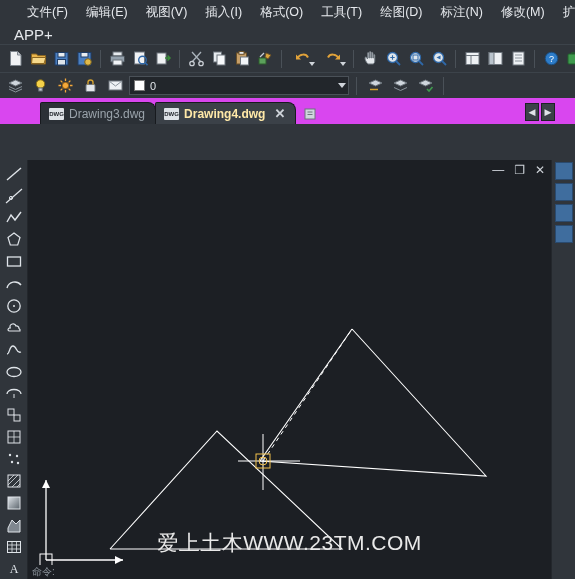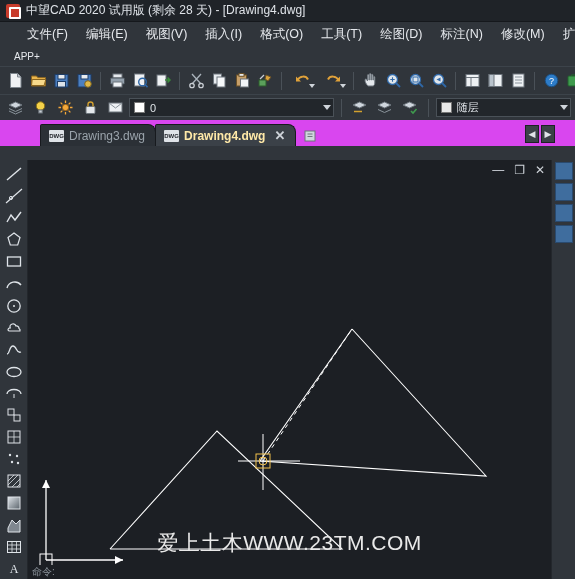--- a/index.html
+++ b/index.html
@@ -31,21 +31,21 @@
 
   
   .menubar {
     height:24px; background:#30353b; display:flex; align-items:center;
     padding-left:18px; gap:0px; font-size:12.5px; color:#e6e9ed;
     overflow:hidden;
   }
   .menuitem { padding:2px 9px; white-space:nowrap; }
   .menubar2 {
     height:20px; background:#30353b; display:flex; align-items:center;
-    padding-left:10px; font-size:10px; color:#e6e9ed;
+    padding-left:10px; font-size:15px; color:#e6e9ed;
   }
   .menubar2 .menuitem { padding:1px 4px; }
 
   
   .toolbar {
     height:28px; background:#30353b; display:flex; align-items:center;
     border-top:1px solid #3c434a; padding:0 4px; gap:1px;
   }
   .tbtn {
     width:22px; height:22px; border-radius:2px; position:relative;
@@ -143,24 +143,20 @@
     position:absolute; left:0; right:8px; bottom:0; height:14px;
     background:#1c1f24; color:#8c949c; font-size:10px; padding-left:4px;
     overflow:hidden; white-space:nowrap;
   }
 </style>
 </head>
 <body>
 
 <div id="app">
 
-  <div class="titlebar">
-    <div class="title-ico"></div>
-    <div class="title-text">中望CAD 2020 试用版 (剩余 28 天) - [Drawing4.dwg]</div>
-  </div>
 
   <div class="menubar">
     <div class="menuitem">文件(F)</div>
     <div class="menuitem">编辑(E)</div>
     <div class="menuitem">视图(V)</div>
     <div class="menuitem">插入(I)</div>
     <div class="menuitem">格式(O)</div>
     <div class="menuitem">工具(T)</div>
     <div class="menuitem">绘图(D)</div>
     <div class="menuitem">标注(N)</div>
@@ -373,25 +369,20 @@
           <path d="M2 10.5l6.5 3 6.5-3" fill="none" stroke="#8a939b"></path>
         </svg>
     </div>
     <div class="tbtn">
       <svg width="17" height="17" viewBox="0 0 17 17">
           <path d="M2 6l6.5-3 6.5 3-6.5 3z" fill="#cfd6dd" stroke="#6d757d"></path>
           <path d="M10 12l2 2 3.5-4" fill="none" stroke="#3f9a4e" stroke-width="1.6"></path>
         </svg>
     </div>
     <div class="sep"></div>
-    <div class="combo color-combo">
-      <div class="swatch blk"></div>
-      <span>随层</span>
-      <div class="arrow"></div>
-    </div>
   </div>
 
   <div class="tabbar">
     <div class="dtab">
       <div class="dwgico">DWG</div>
       <span>Drawing3.dwg</span>
     </div>
     <div class="dtab active">
       <div class="dwgico">DWG</div>
       <span>Drawing4.dwg</span>

